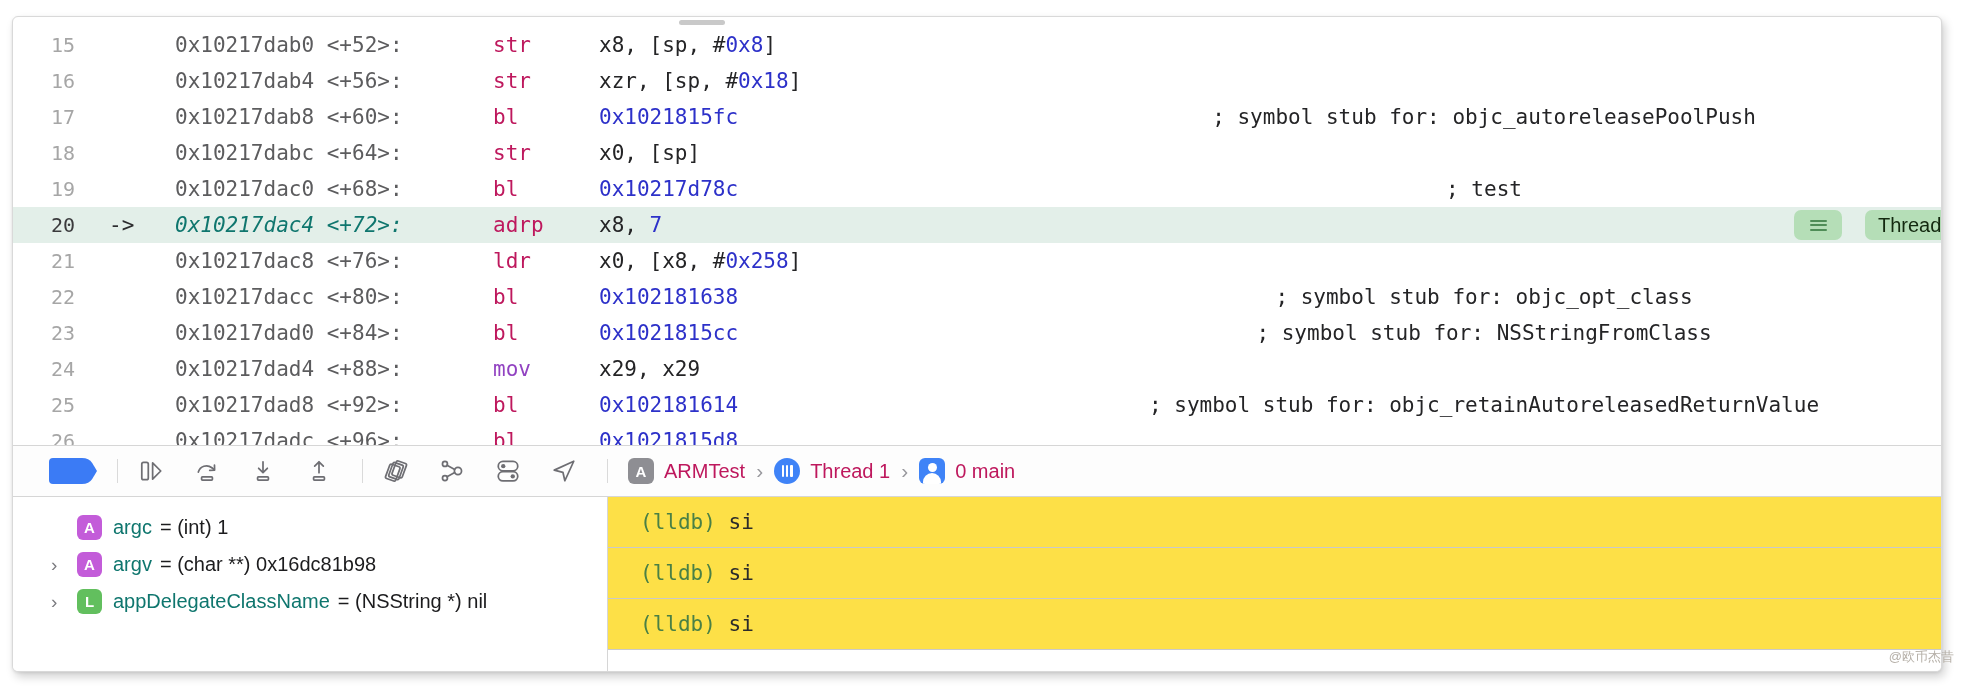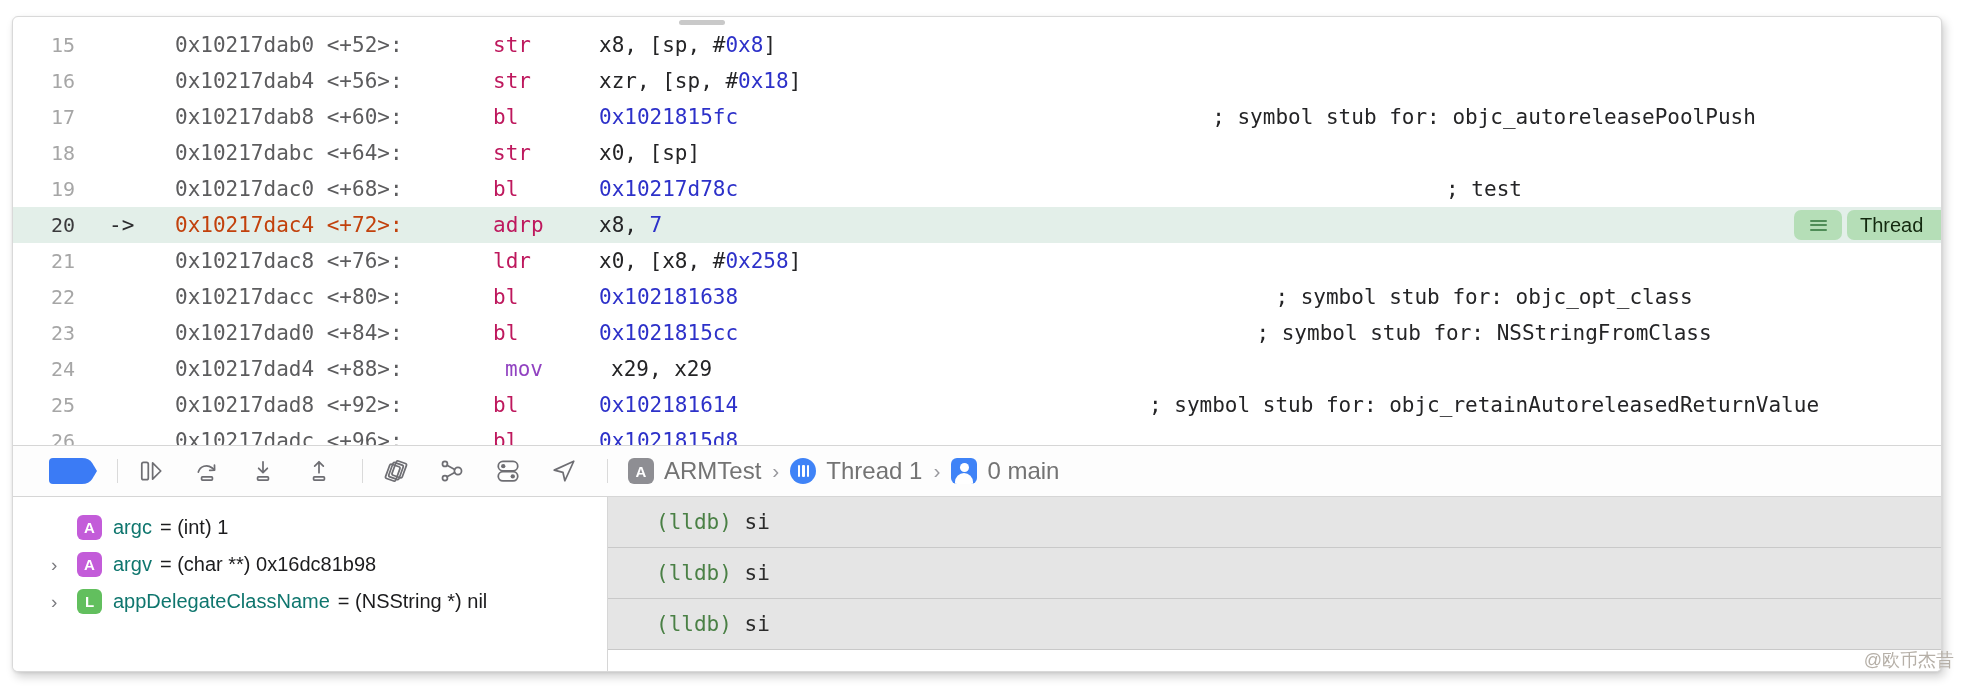--- a/index.html
+++ b/index.html
@@ -13,42 +13,42 @@
   
   .code-area{height:418px;flex:none;position:relative;padding-top:10px;overflow:hidden;
     font-family:"DejaVu Sans Mono", monospace;font-size:21px;}
   .hscroll-thumb{position:absolute;top:3px;left:666px;width:46px;height:5px;border-radius:3px;background:#c9c9c9;}
   .disasm-row{height:36px;line-height:36px;display:flex;white-space:pre;position:relative;}
   .row-hl{background:#e3efe9;}
   .col-num{width:62px;flex:none;text-align:right;color:#a6a6a6;font-size:20px;}
   .row-hl .col-num{color:#3a3a3c;}
   .col-arrow{width:100px;flex:none;padding-left:34px;box-sizing:border-box;color:#2c2c2e;}
   .col-addr{width:318px;flex:none;color:#5c5c5e;}
-  .row-hl .col-addr{color:#c2410c;}
+  .row-hl .col-addr{color:#0f766e;font-style:italic;}
   .col-mn{width:106px;flex:none;color:#be185d;}
-  .col-mn.purple{color:#9142c1;margin-left:12px;}
+  .col-mn.purple{color:#9142c1;}
   .col-ops{width:428px;flex:none;color:#242426;}
   .col-cmt{flex:1;color:#242426;text-align:center;}
   .b{color:#2d31c9;}
 
   .hamburger-badge{position:absolute;right:99px;top:3px;width:48px;height:30px;background:#b5deb7;
     border-radius:7px;display:flex;flex-direction:column;justify-content:center;align-items:center;gap:2.5px;}
   .hamburger-badge i{display:block;width:17px;height:2px;background:#4f8d57;border-radius:1px;}
-  .thread-chip{position:absolute;right:0;top:3px;width:94px;height:30px;background:#b5deb7;
+  .thread-chip{position:absolute;right:0;top:3px;width:76px;height:30px;background:#b5deb7;
     border-radius:7px 0 0 7px;line-height:30px;padding-left:13px;box-sizing:border-box;
     font-family:"Liberation Sans",sans-serif;font-size:20px;color:#13290f;white-space:nowrap;overflow:hidden;}
 
   
   .toolbar{height:52px;flex:none;border-top:1px solid #d6d6d6;border-bottom:1px solid #d6d6d6;
     background:#fdfdfd;display:flex;align-items:center;padding-left:36px;box-sizing:border-box;}
   .tb-sep{width:1px;height:24px;background:#dadada;margin:0 20px 0 0;flex:none;}
   .tb-icon{width:26px;height:26px;margin-right:30px;flex:none;display:flex;align-items:center;justify-content:center;}
   .tb-icon svg{stroke:#6e6e73;fill:none;stroke-width:1.6;stroke-linecap:round;stroke-linejoin:round;}
   .bp-toggle{width:48px;height:26px;margin-right:20px;flex:none;}
-  .crumb{font-size:24px;color:#737373;white-space:nowrap;}
+  .crumb{font-size:20px;color:#be185d;white-space:nowrap;}
   .crumb-sep{font-size:21px;color:#98989d;margin:0 11px;}
   .app-badge{width:26px;height:26px;border-radius:6px;background:#8e8e93;color:#fff;
     display:flex;align-items:center;justify-content:center;font-size:15px;font-weight:bold;margin-right:10px;flex:none;}
   .thread-badge{width:26px;height:26px;border-radius:13px;background:#3f83f7;
     display:flex;align-items:center;justify-content:center;gap:2px;margin-right:10px;flex:none;}
   .thread-badge i{display:block;width:2.4px;height:12px;background:#fff;border-radius:1px;}
   .person-badge{width:26px;height:26px;border-radius:6px;background:#3f83f7;position:relative;margin-right:10px;flex:none;overflow:hidden;}
   .person-badge .head{position:absolute;left:8.5px;top:4.5px;width:9px;height:9px;border-radius:50%;background:#fff;}
   .person-badge .body{position:absolute;left:4px;top:15px;width:18px;height:12px;border-radius:9px 9px 0 0;background:#fff;}
 
@@ -56,26 +56,26 @@
   .bottom{flex:1;display:flex;min-height:0;}
   .vars-panel{width:595px;flex:none;border-right:1px solid #d6d6d6;padding-top:12px;box-sizing:border-box;background:#fff;}
   .var-row{height:37px;display:flex;align-items:center;padding-left:38px;font-size:20px;}
   .var-chev{width:26px;flex:none;color:#7b7b80;font-size:19px;}
   .var-badge{width:25px;height:25px;border-radius:6px;color:#fff;font-weight:bold;font-size:15px;
     display:flex;align-items:center;justify-content:center;margin-right:11px;flex:none;}
   .var-name{font-weight:normal;color:#0f766e;margin-right:8px;white-space:pre;}
   .var-val{color:#1c1c1e;white-space:pre;text-align:center;}
 
   .console-panel{flex:1;display:flex;flex-direction:column;background:#fff;min-width:0;}
-  .console-row{height:50px;flex:none;background:#e5e5e5;border-bottom:1px solid #c9c9c9;
-    line-height:50px;padding-left:48px;font-family:"DejaVu Sans Mono", monospace;font-size:21px;white-space:pre;}
+  .console-row{height:50px;flex:none;background:#fde047;border-bottom:1px solid #c9c9c9;
+    line-height:50px;padding-left:32px;font-family:"DejaVu Sans Mono", monospace;font-size:21px;white-space:pre;}
   .lldb-prompt{color:#4a8045;}
   .lldb-cmd{color:#2b2b2b;}
 
-  .watermark{position:absolute;right:16px;top:648px;color:#b6b0a8;font-size:18px;}
+  .watermark{position:absolute;right:16px;top:648px;color:#b6b0a8;font-size:13px;}
 </style>
 </head>
 <body>
 
 <div class="card">
 
   <div class="code-area">
     <div class="hscroll-thumb"></div>
     <div id="disasm-rows">
         <div class="disasm-row"><span class="col-num">15</span><span class="col-arrow"></span><span class="col-addr">0x10217dab0 &lt;+52&gt;:</span><span class="col-mn">str</span><span class="col-ops"><span>x8, [sp, #</span><span class="b">0x8</span><span>]</span></span><span class="col-cmt"></span></div>

